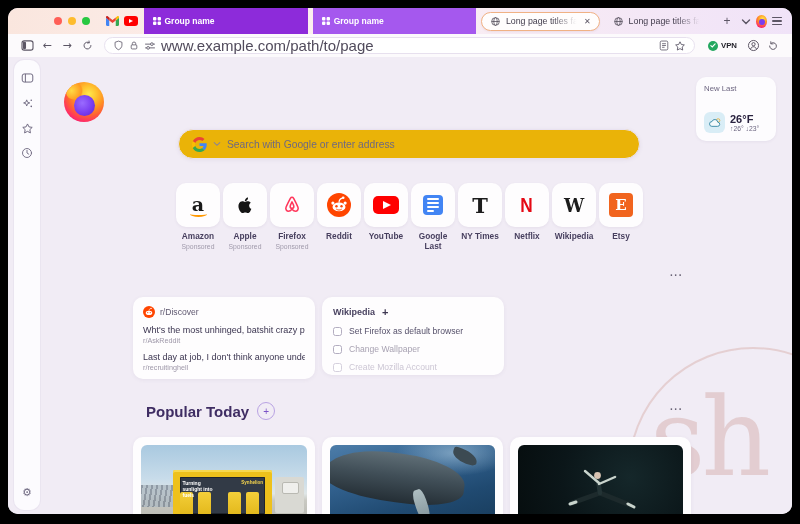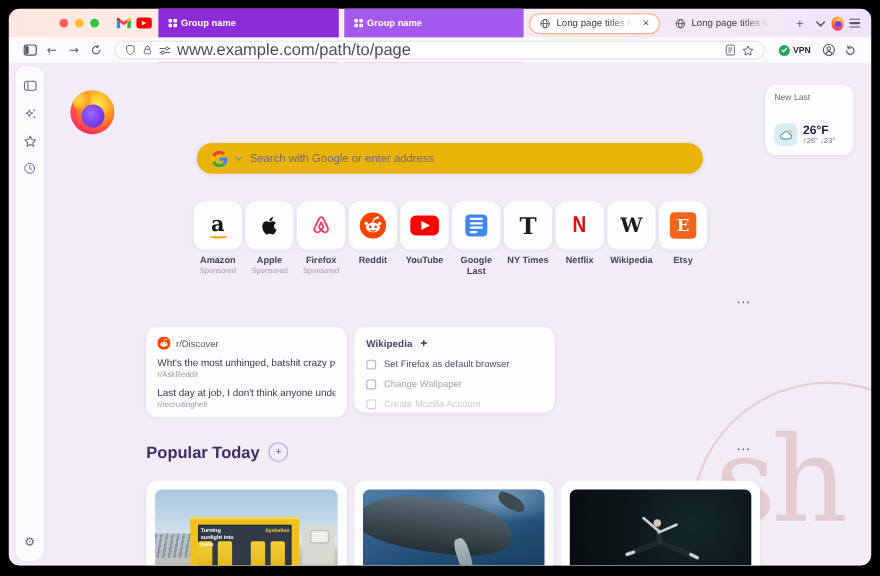--- a/index.html
+++ b/index.html
@@ -485,21 +485,21 @@
       <div class="cl-item n2" data-interactable="true">
         <span class="cbox" data-interactable="true"></span>
         <span data-interactable="false">Change Wallpaper</span>
       </div>
       <div class="cl-item n3" data-interactable="true">
         <span class="cbox" data-interactable="true"></span>
         <span data-interactable="false">Create Mozilla Account</span>
       </div>
     </div>
 
-    <div class="sect" style="left:125px;top:345px;" data-interactable="false">
+    <div class="sect" style="left:138px;top:345px;" data-interactable="false">
       <h2 data-interactable="false">Popular Today</h2>
       <span class="round-btn" data-interactable="true">+</span>
     </div>
     <span class="dots" style="left:662px;top:347px;" data-interactable="true">···</span>
 
     <div class="card pc p1" data-interactable="true">
       <div class="pimg s1" data-interactable="false">
         <div class="s1-solar"></div>
         <div class="s1-unit"></div>
           <div class="s1-fan"></div>

